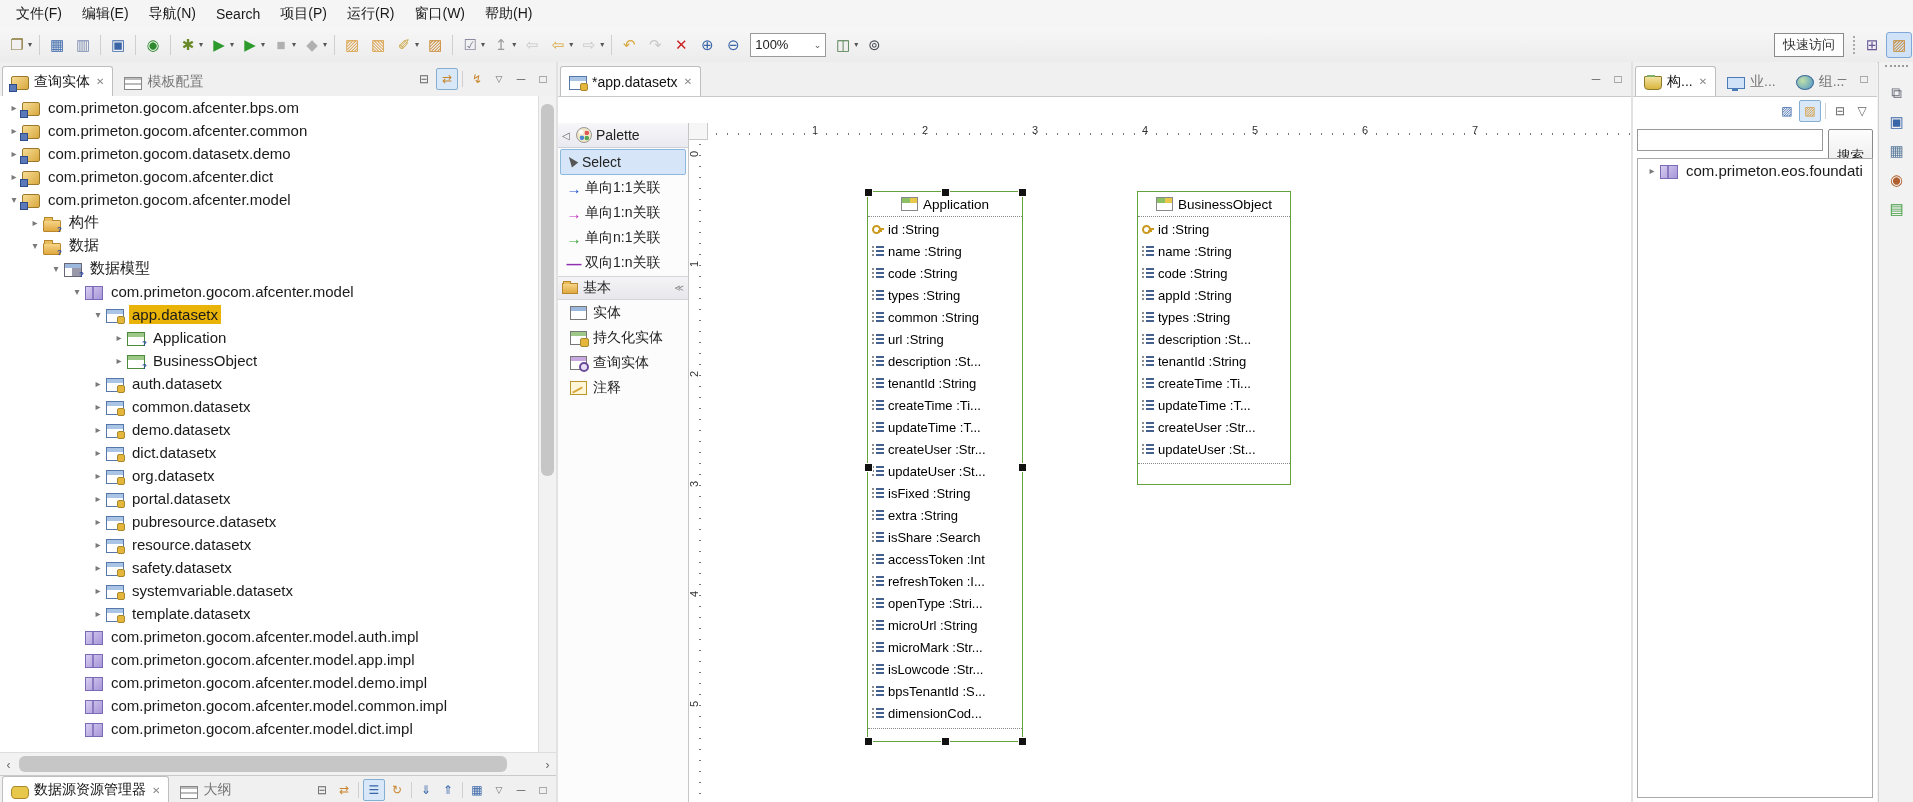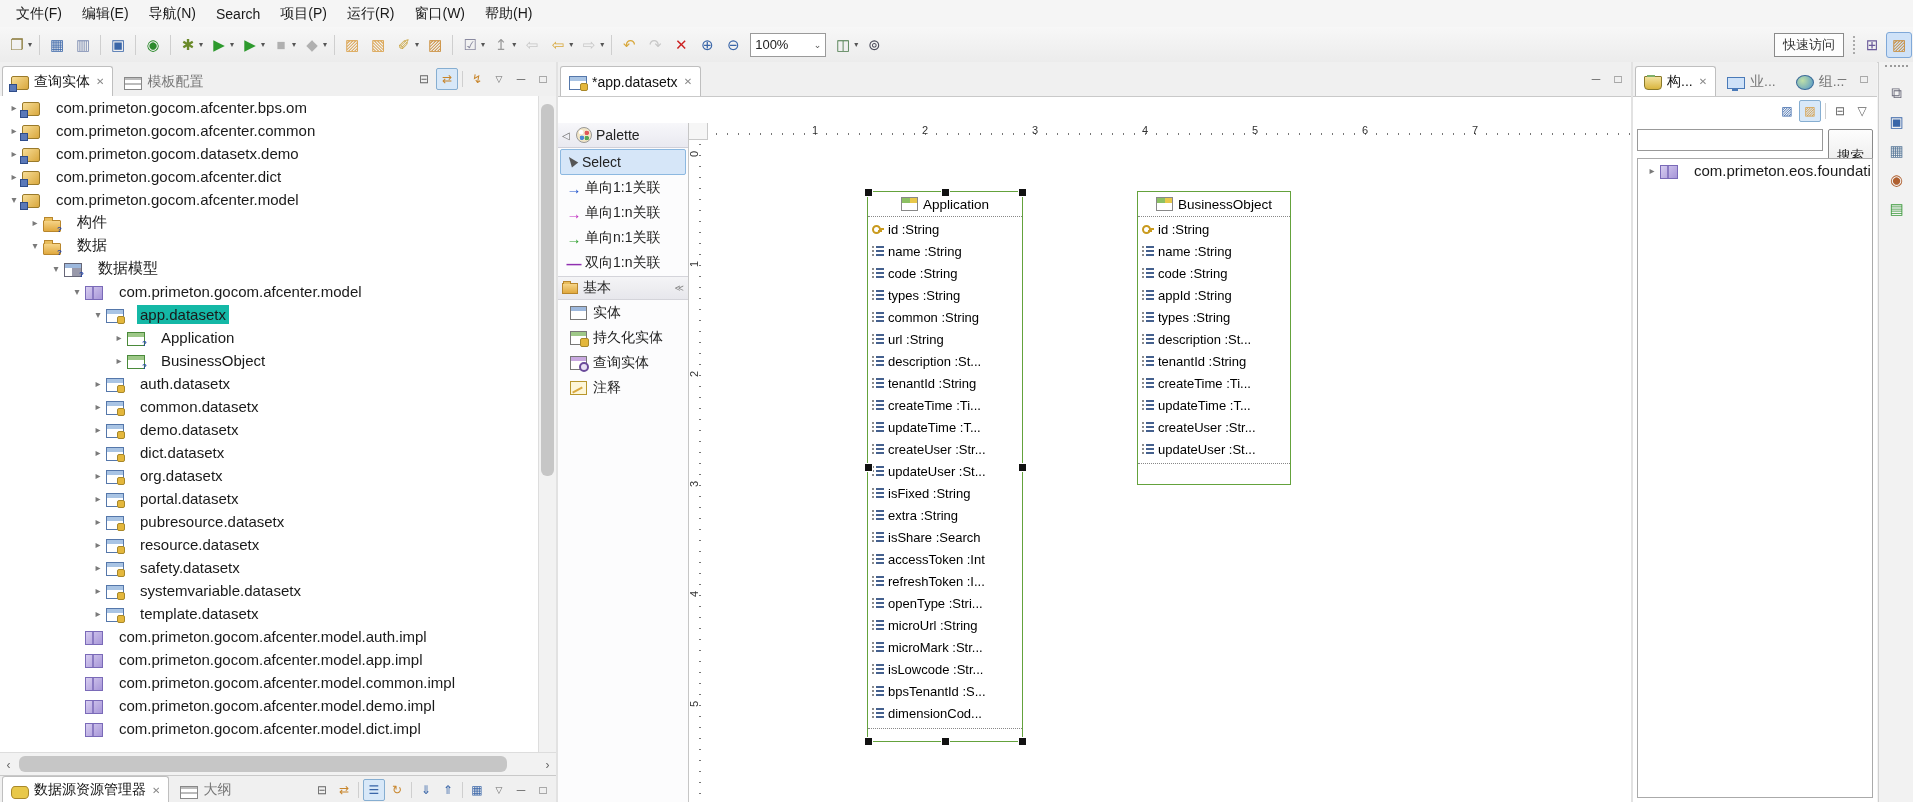--- a/index.html
+++ b/index.html
@@ -57,22 +57,22 @@
   .ti-outline{background:#fff;border:1px solid #888;height:11px;top:2px;background-image:linear-gradient(#bbb 0 2px,transparent 2px 5px,#bbb 5px 7px,transparent 7px);}
   .ti-monitor{background:#cfe2f8;border:1px solid #4a7ab8;height:10px;top:1px;}
   .ti-monitor::after{content:"";position:absolute;left:4px;bottom:-3px;width:6px;height:2px;background:#4a7ab8;}
   .ti-globe{background:radial-gradient(circle at 35% 35%,#bfe0a8,#4f94c8);border:1px solid #3a6a98;border-radius:50%;width:13px;height:13px;top:1px;}
   .ti-flask{background:linear-gradient(#f2e2a0,#d9b53e);border:1px solid #8a7a2a;height:12px;top:1px;border-radius:1px 1px 4px 4px;}
   .ti-flask::after{content:"";position:absolute;left:2px;top:-2px;width:8px;height:2px;background:#7fb069;}
   
   .tree{position:absolute;left:0;top:34px;width:556px;height:656px;overflow:hidden;background:#fff;}
   .trow{display:flex;align-items:center;height:23px;white-space:nowrap;font-size:15px;color:#1a1a1a;}
   .trow .arrow{width:16px;flex:0 0 16px;font-size:10px;color:#7a7a7a;text-align:center;}
-  .trow .lbl{padding:1px 3px;margin-left:8px;}
-  .trow .lbl.sel{background:#14b8a6;}
+  .trow .lbl{padding:1px 3px;}
+  .trow .lbl.sel{background:#eab308;}
   .vsb{position:absolute;right:0;top:34px;width:17px;height:656px;background:#f2f2f2;border-left:1px solid #ddd;}
   .vsb .thumb{position:absolute;left:2px;right:2px;top:8px;height:372px;background:#c6c6c6;border-radius:6px;}
   .hsb{position:absolute;left:0;top:690px;width:556px;height:23px;background:#f2f2f2;border-top:1px solid #ddd;display:flex;align-items:center;}
   .hsb .arr{width:17px;text-align:center;color:#666;font-size:12px;}
   .hsb .track{flex:1;position:relative;height:100%;}
   .hsb .thumb{position:absolute;left:2px;top:3px;height:16px;width:488px;background:#c6c6c6;border-radius:6px;}
   .bottom-tabbar{position:absolute;left:0;top:713px;width:556px;height:27px;background:#f0f0f0;border-top:1px solid #c9c9c9;display:flex;align-items:center;}
   .bottom-tabbar .vtab{height:26px;}
   .bt-tools{margin-left:auto;display:flex;align-items:center;padding-right:2px;}
   
@@ -416,26 +416,26 @@
           <span class="lbl">com.primeton.gocom.afcenter.model.auth.impl</span>
         </div>
         <div class="trow" style="padding-left: 69px;">
           <span class="arrow"></span>
           <span class="ti ti-package"></span>
           <span class="lbl">com.primeton.gocom.afcenter.model.app.impl</span>
         </div>
         <div class="trow" style="padding-left: 69px;">
           <span class="arrow"></span>
           <span class="ti ti-package"></span>
-          <span class="lbl">com.primeton.gocom.afcenter.model.common.impl</span>
+          <span class="lbl">com.primeton.gocom.afcenter.model.demo.impl</span>
         </div>
         <div class="trow" style="padding-left: 69px;">
           <span class="arrow"></span>
           <span class="ti ti-package"></span>
-          <span class="lbl">com.primeton.gocom.afcenter.model.demo.impl</span>
+          <span class="lbl">com.primeton.gocom.afcenter.model.common.impl</span>
         </div>
         <div class="trow" style="padding-left: 69px;">
           <span class="arrow"></span>
           <span class="ti ti-package"></span>
           <span class="lbl">com.primeton.gocom.afcenter.model.dict.impl</span>
         </div>
       </div>
     <div class="vsb">
         <div class="thumb"></div>
       </div>

